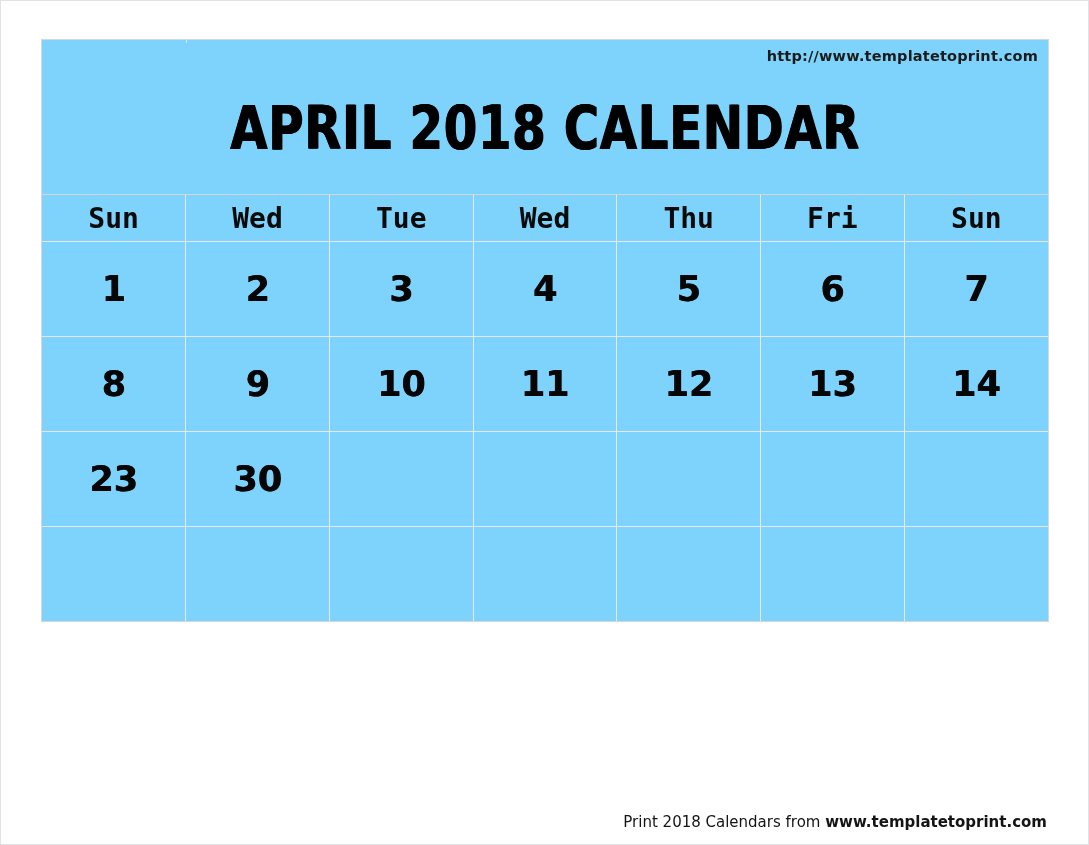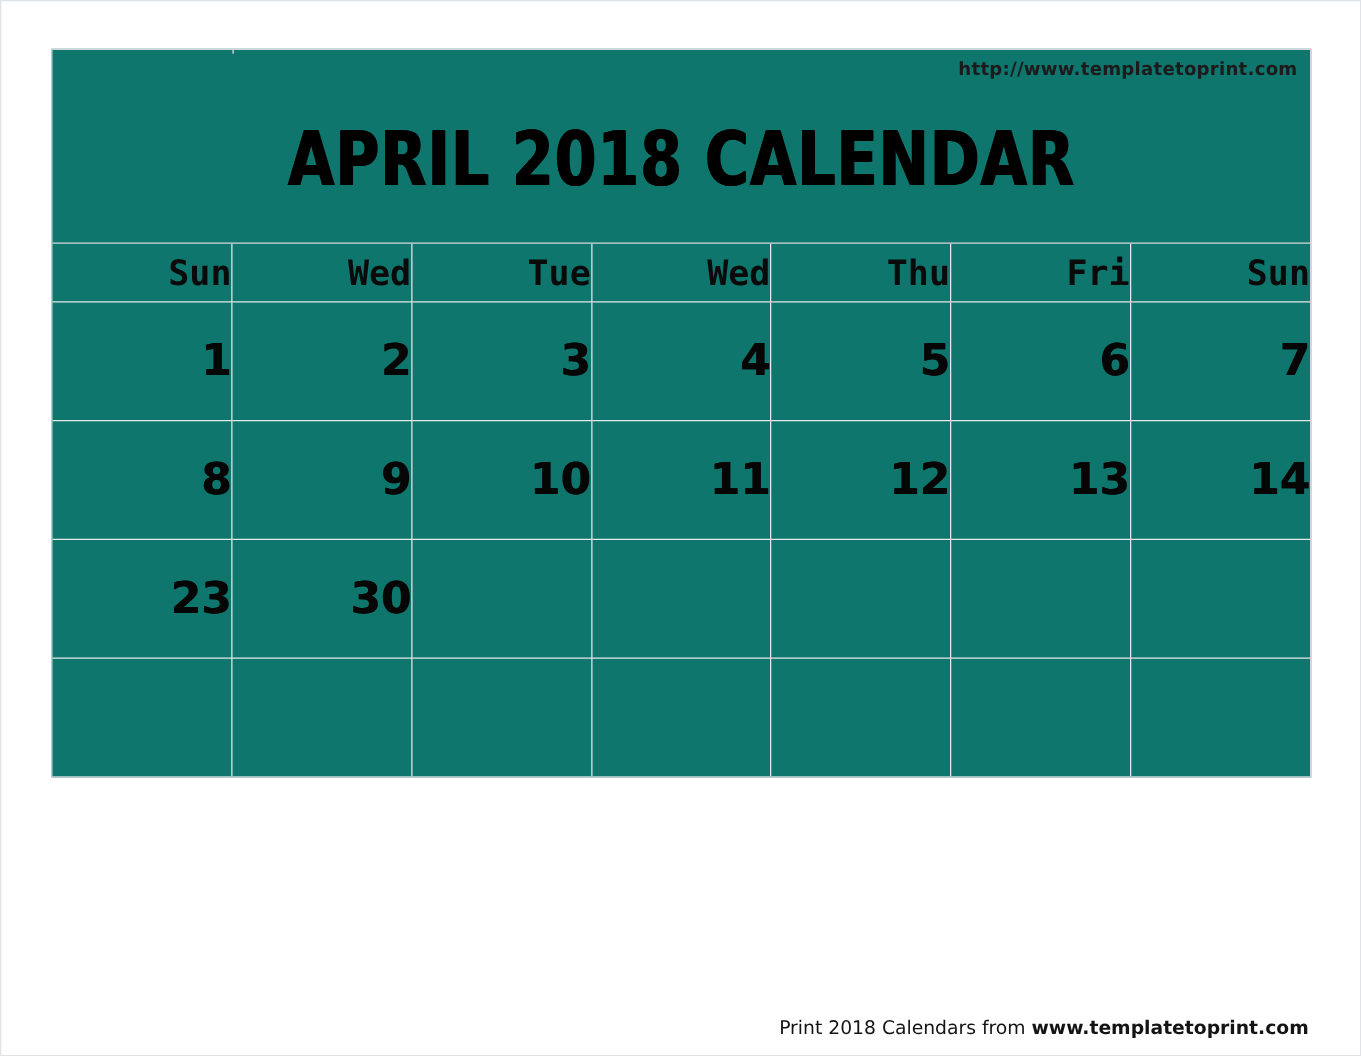--- a/index.html
+++ b/index.html
@@ -25,21 +25,21 @@
   }
 
   
   .calendar {
     position: absolute;
     left: 40px;
     top: 38px;
     width: 1008px;
     border: 1px solid #d4d7da;
     box-sizing: border-box;
-    background: #0f766e;
+    background: #7dd3fc;
   }
 
   
   .title-band {
     position: relative;
     height: 155px;
     box-sizing: border-box;
     border-bottom: 1px solid #d4d7da;
   }
   .site-url {
@@ -81,21 +81,21 @@
 
   
   table.grid {
     width: 100%;
     border-collapse: collapse;
     table-layout: fixed;
   }
   table.grid th,
   table.grid td {
     border: 1px solid #e6e8ea;
-    text-align: right;
+    text-align: center;
     vertical-align: middle;
     padding: 0;
   }
   table.grid th {
     height: 46px;
     font-family: "DejaVu Sans Mono", "Liberation Mono", monospace;
     font-weight: 700;
     font-size: 28px;
     color: #0a0a0a;
     border-top: none;

